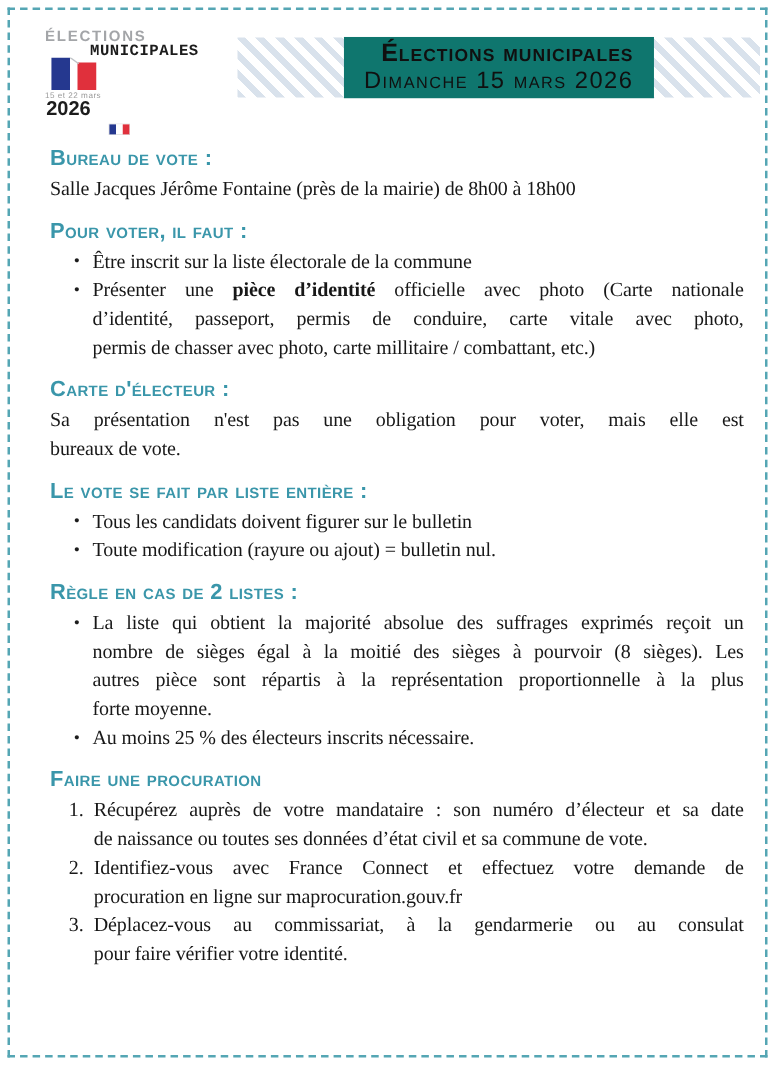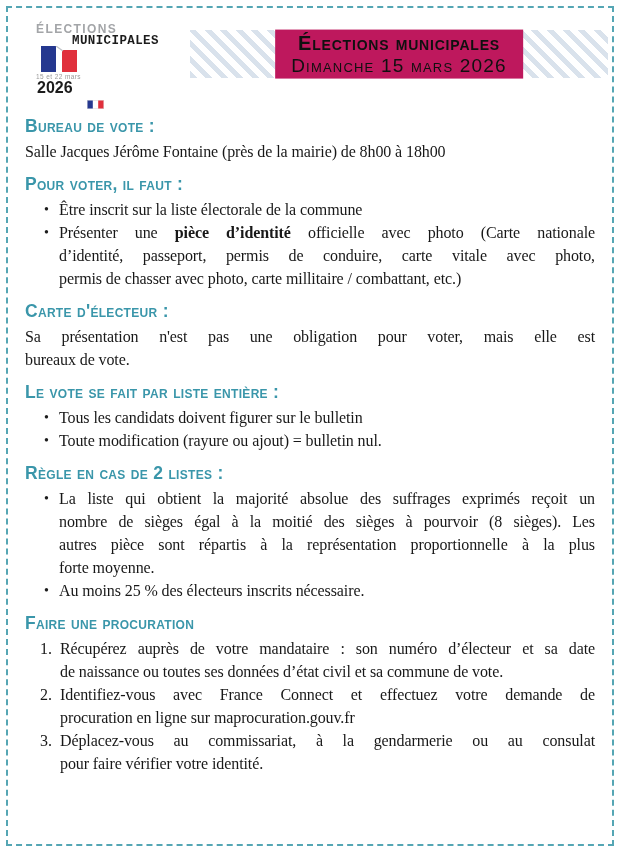--- a/index.html
+++ b/index.html
@@ -33,30 +33,30 @@
     font-family:"Liberation Sans",sans-serif;font-size:6.5px;color:#9a9a9a;letter-spacing:0.4px;}
   .logo-year{position:absolute;left:3px;top:57px;
     font-family:"Liberation Sans",sans-serif;font-weight:800;font-size:16px;color:#1c1c1c;}
   .mini-flag{position:absolute;left:53px;top:73px;}
 
   .title-area{position:absolute;left:190px;right:12px;top:30px;height:48px;}
   .stripes{position:absolute;inset:0;
     background:repeating-linear-gradient(45deg,#d9e2ec 0 5px,transparent 5px 11px);}
   .title-box{
     position:absolute;left:50%;top:50%;transform:translate(-50%,-50%);
-    background:#be185d;padding:2px 16px;text-align:center;white-space:nowrap;}
+    background:#0f766e;padding:2px 16px;text-align:right;white-space:nowrap;}
   .title{
     font-family:"Liberation Sans",sans-serif;font-weight:700;font-size:20px;
     font-variant:small-caps;letter-spacing:0.8px;color:#101010;line-height:1.15;}
   .subtitle{
     font-family:"Liberation Sans",sans-serif;font-weight:400;font-size:19px;
     font-variant:small-caps;letter-spacing:1.2px;color:#101010;line-height:1.15;}
 
   
-  .content{position:absolute;left:25px;right:25px;top:108px;}
+  .content{position:absolute;left:40px;right:25px;top:108px;}
   .sec-h{
     font-family:"Liberation Sans",sans-serif;font-weight:700;
     font-variant:small-caps;font-size:17.5px;line-height:21px;
     color:#3a96aa;letter-spacing:0.3px;margin:11px 0 3px;}
   .sec:first-child .sec-h{margin-top:8px;}
   .sec-p{margin:0;font-size:16px;line-height:23px;}
   ul.bullets{margin:1px 0 0;padding:0 0 0 34px;list-style:none;}
   ul.bullets li{position:relative;font-size:16px;line-height:23px;}
   ul.bullets li::before{content:"\2022";position:absolute;left:-15px;top:0;
     font-size:14px;color:#1c1c1c;}

